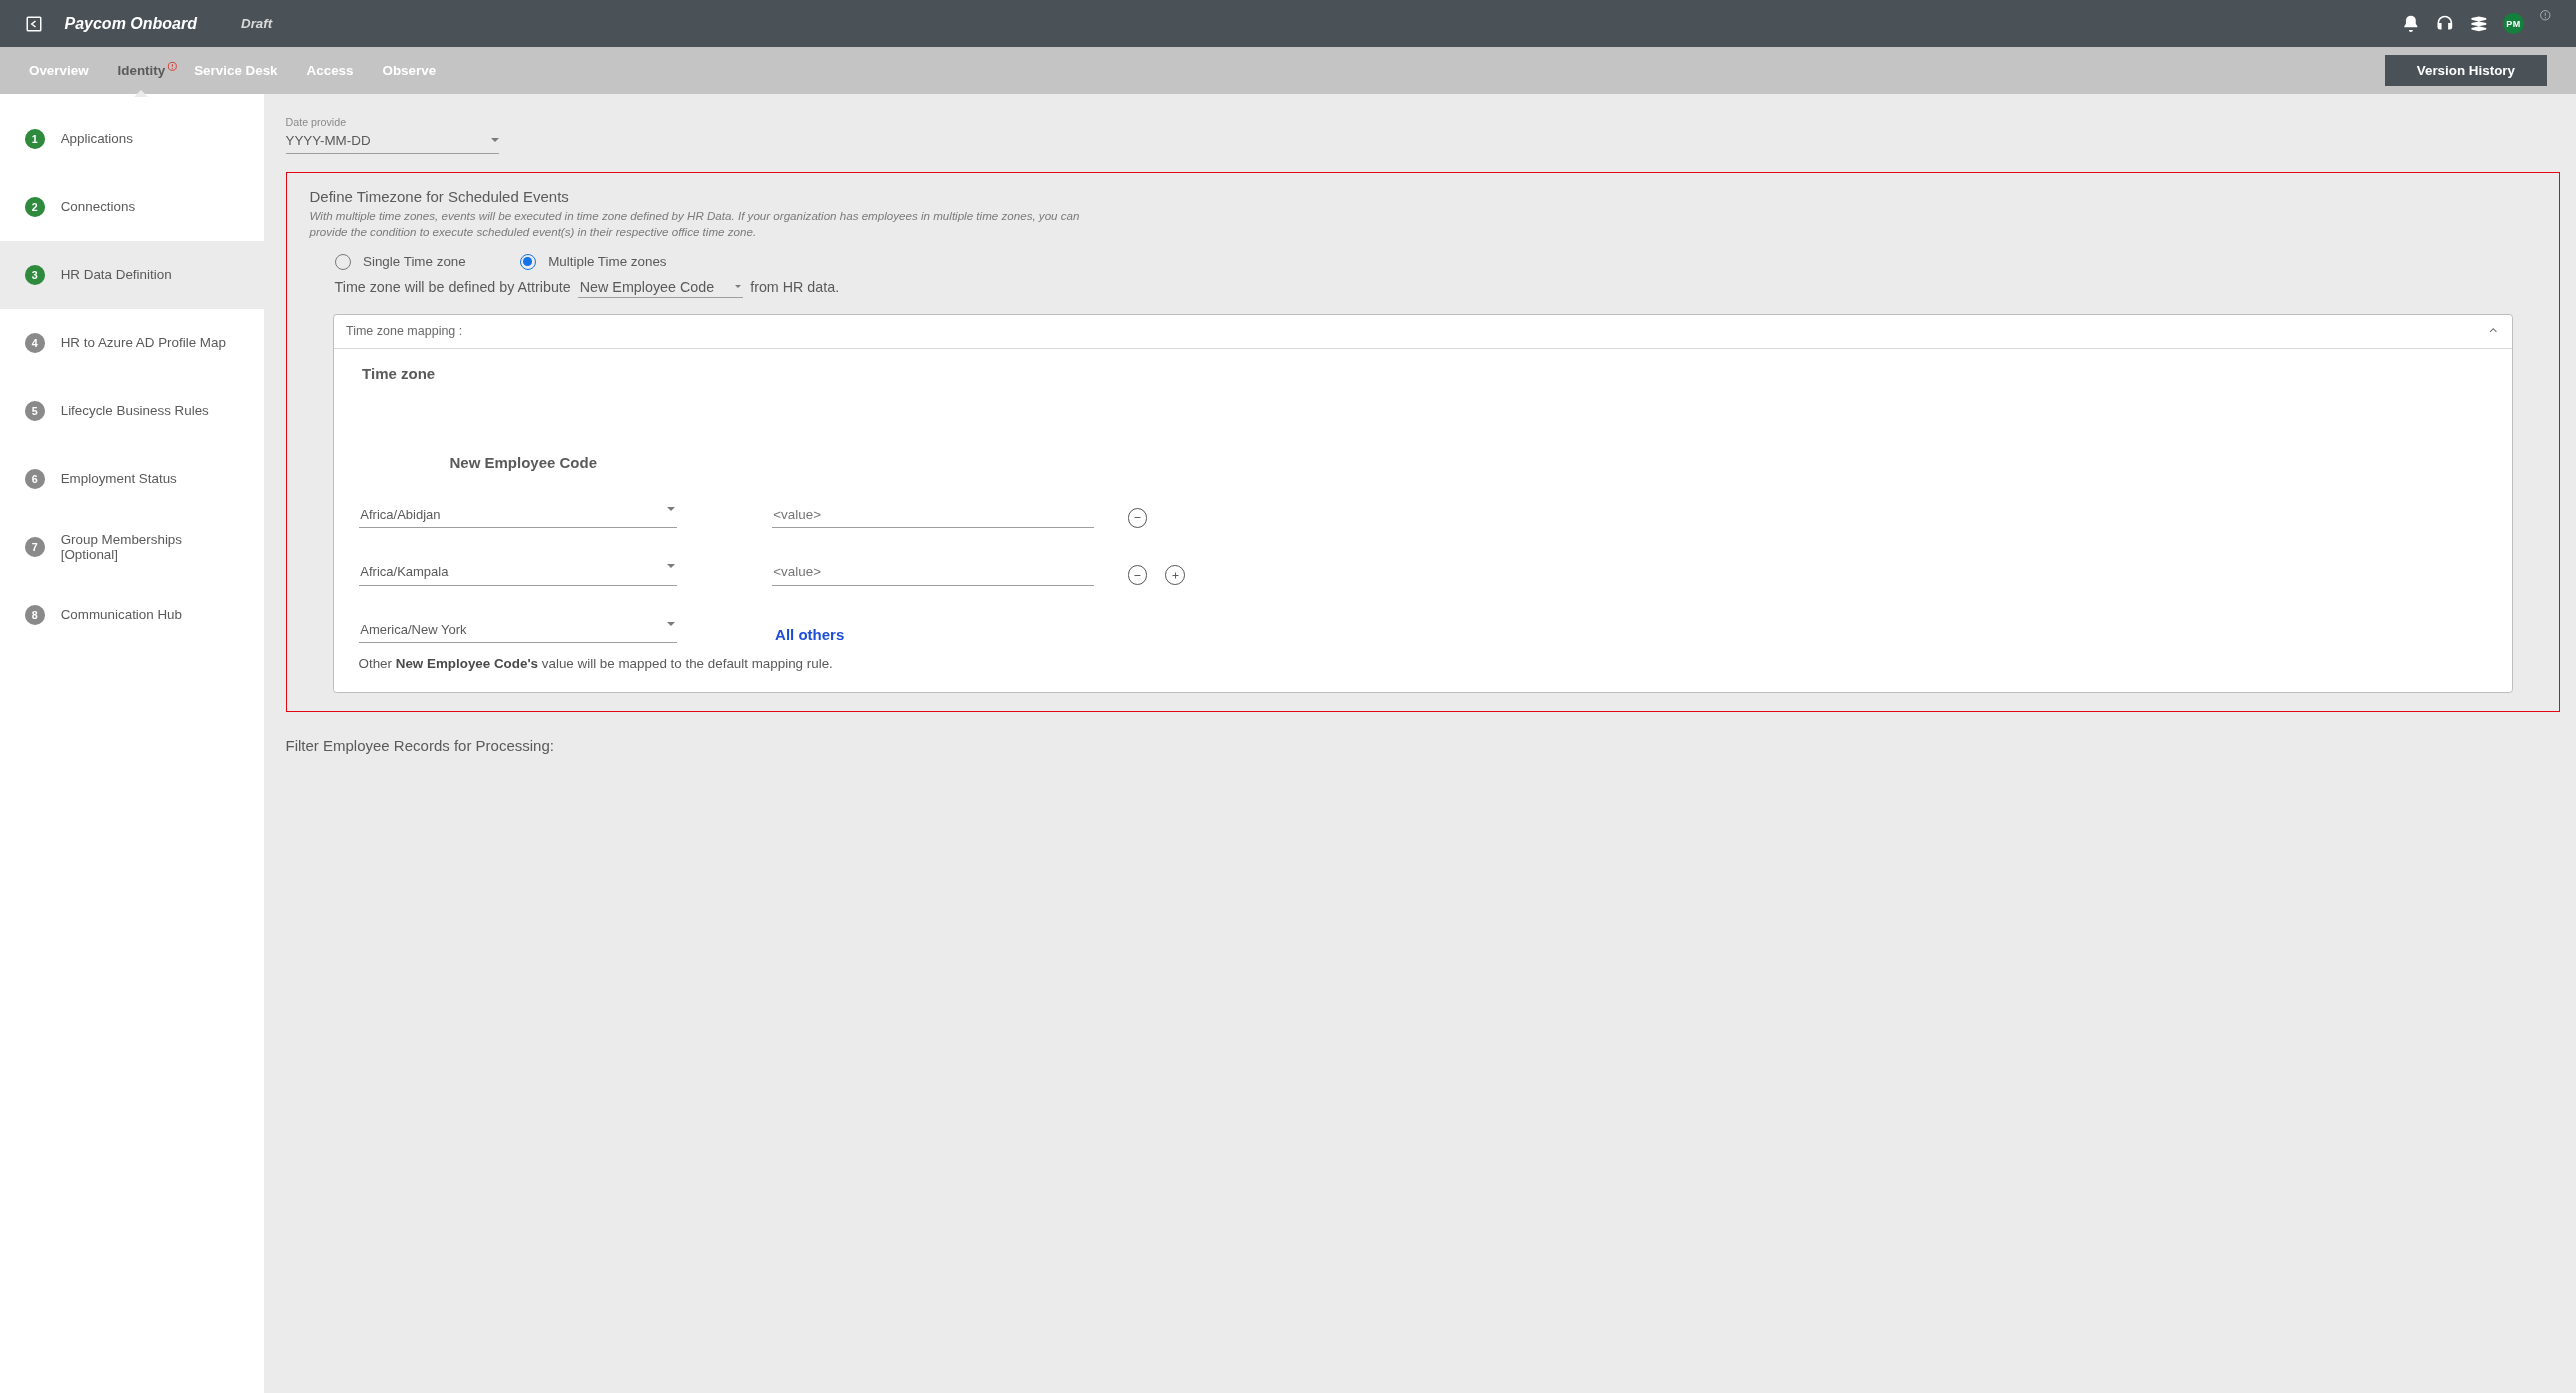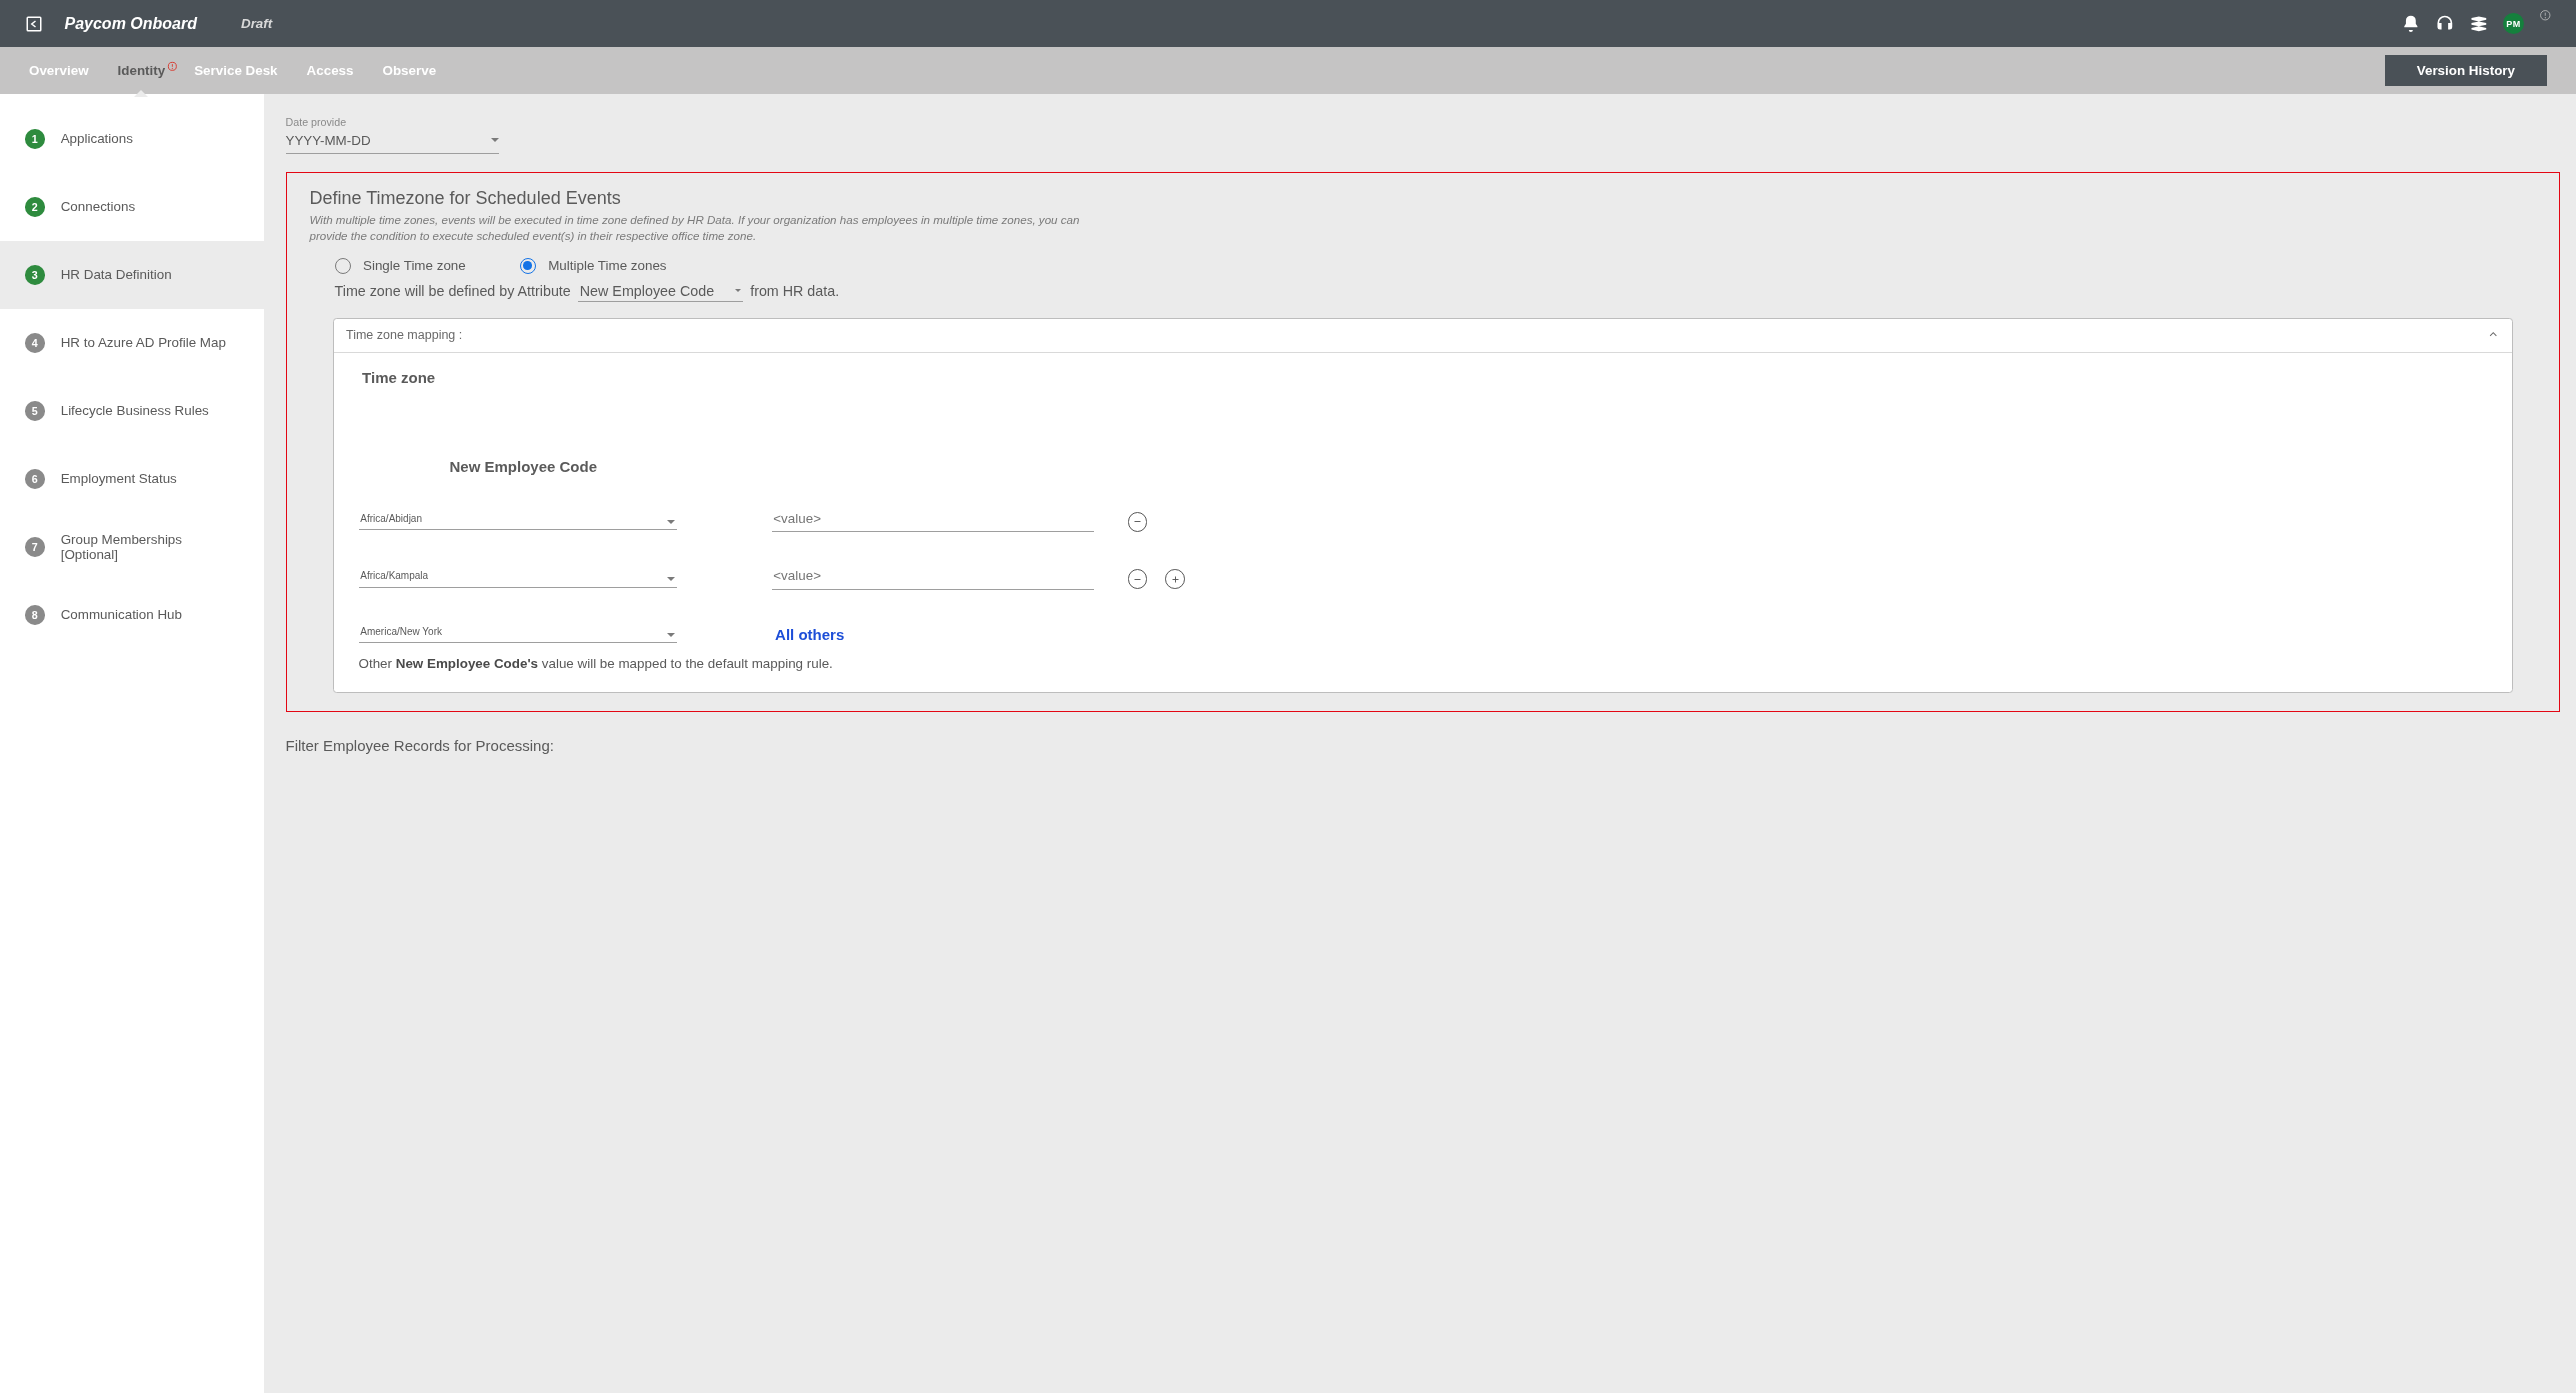--- a/index.html
+++ b/index.html
@@ -155,21 +155,21 @@
   .underline-select .caret {
     width:0;height:0;border-left:4.5px solid transparent;border-right:4.5px solid transparent;border-top:4.5px solid #7a7a7a;
   }
 
   .highlight-box {
     border:1.8px solid #e30613;
     padding:14.3px 0 18px 0;
     margin-top:18px;
   }
   .hb-inner { padding:0 23px; }
-  .hb-title { font-size:18px; color:#5a5a5a; margin-bottom:3.6px; }
+  .hb-title { font-size:15px; color:#5a5a5a; margin-bottom:3.6px; }
   .hb-desc { font-size:11.6px; font-style:italic; color:#7a7a7a; max-width:787px; line-height:1.35; margin-bottom:14.3px;}
 
   .radio-row { display:flex; align-items:center; gap:54px; padding-left:25px; margin-bottom:9px; }
   .radio {
     display:inline-flex; align-items:center; gap:12.5px; cursor:pointer;
     font-size:13.4px; color:#5a5a5a;
   }
   .radio .circ {
     width:16px;height:16px;border-radius:50%;
     border:1.8px solid #7a7a7a; position:relative; flex:none;
@@ -208,22 +208,22 @@
   .mapping-body { padding:16px 25px 21.5px 25px; }
   .col-heads { display:flex; gap:72px;flex-direction:column; }
   .col-heads .ch { font-size:15px; font-weight:700; color:#5a5a5a; }
   .col-heads .ch.tz { width:318px; padding-left:3.6px;}
   .col-heads .ch.val { width:322px; padding-left:91px;}
   .map-row {
     display:flex; align-items:center; gap:0; margin-top:36px;
   }
   .tz-select {
     width:318px;border:none;border-bottom:0.9px solid #9e9e9e;
-    display:inline-flex;align-items:flex-end;justify-content:space-between;
-    padding:0 1.8px 5.4px 1.8px;font-size:10px;color:#5a5a5a;cursor:pointer;
+    display:inline-flex;align-items:flex-start;justify-content:space-between;
+    padding:0 1.8px 5.4px 1.8px;font-size:13px;color:#5a5a5a;cursor:pointer;
   }
   .tz-select .caret {
     width:0;height:0;border-left:4.5px solid transparent;border-right:4.5px solid transparent;border-top:4.5px solid #7a7a7a;
   }
   .gap { width:95px; }
   .val-input {
     width:322px;border:none;border-bottom:0.9px solid #9e9e9e;
     padding:0 1.8px 5.4px 1.8px;font-size:13.4px;color:#7a7a7a;background:transparent;
   }
   .row-actions { display:flex; gap:18px; margin-left:34px; }

